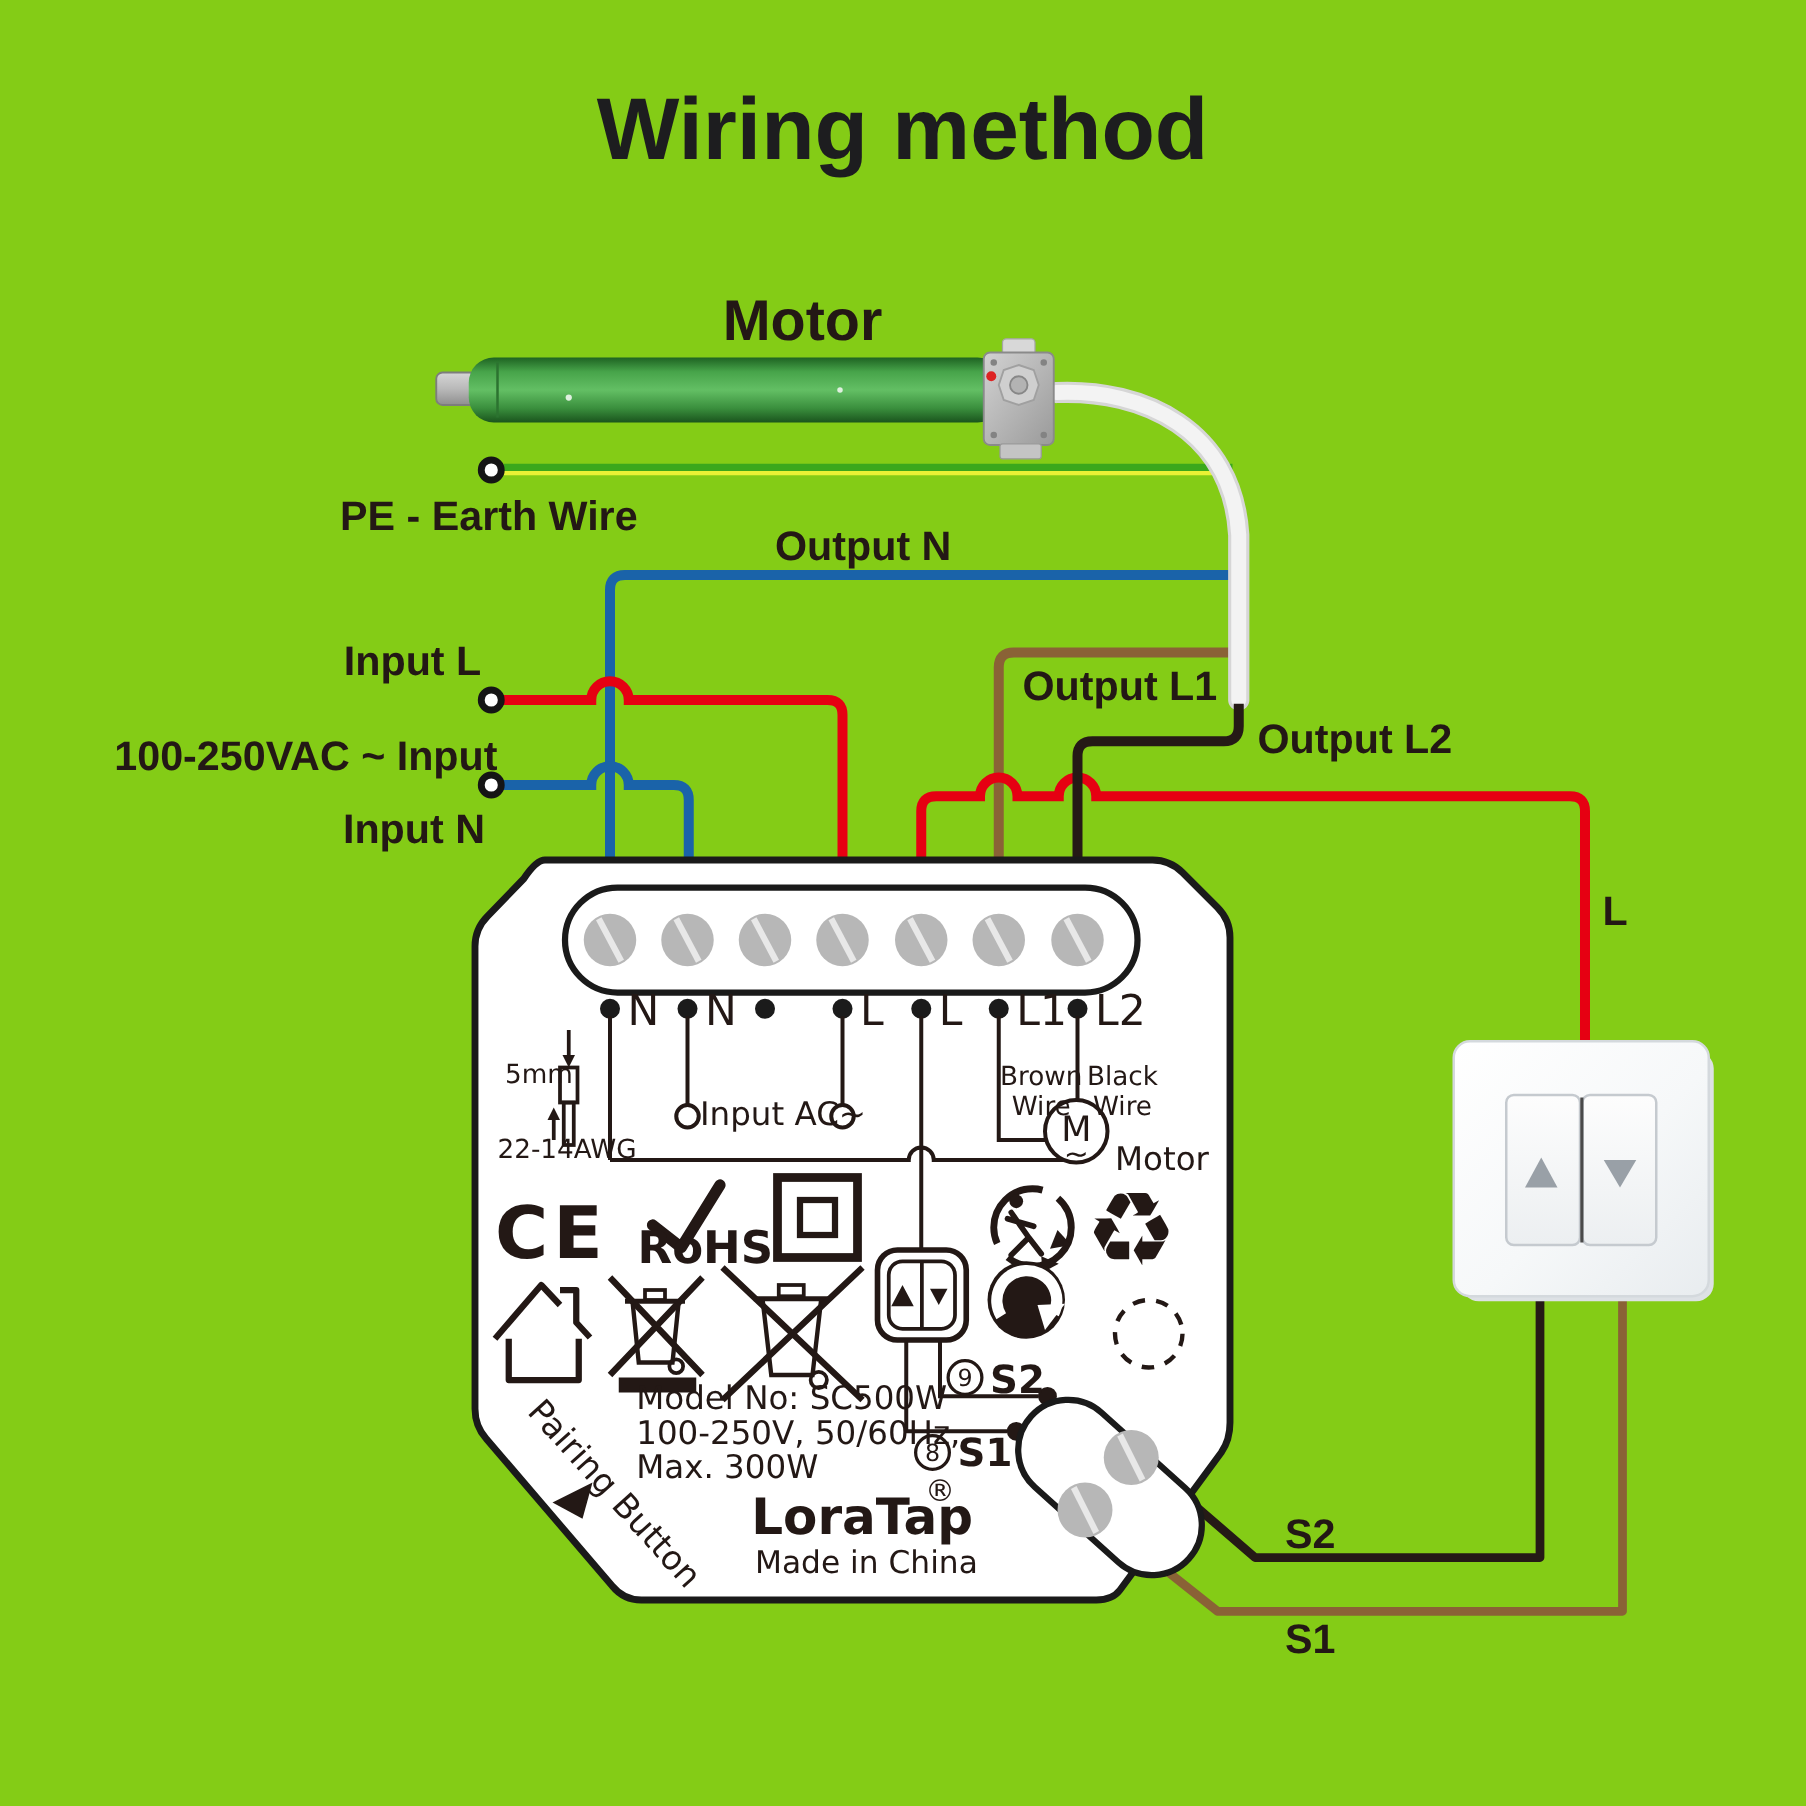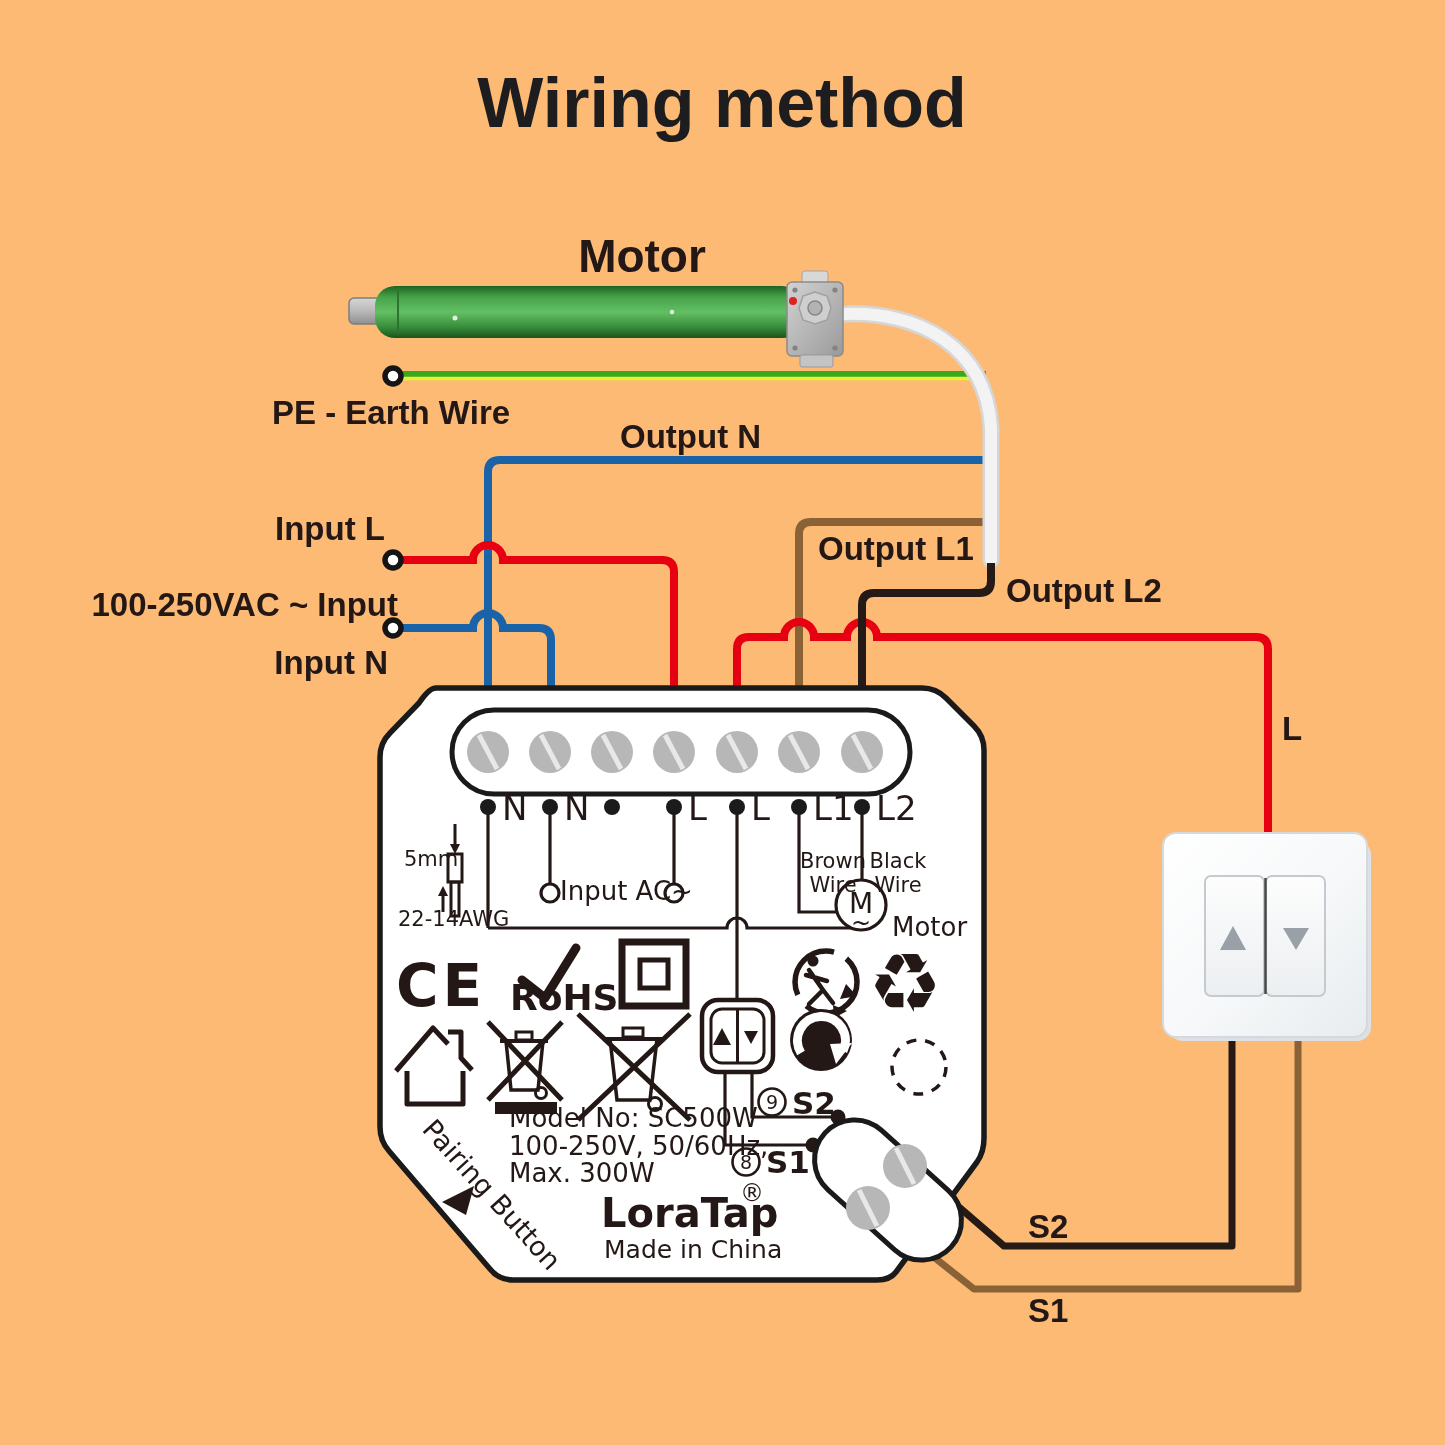--- a/index.html
+++ b/index.html
@@ -1,16 +1,16 @@
 <!DOCTYPE html>
 <html><head>
 <meta charset="utf-8">
 <style>
   html,body{margin:0;padding:0;background:#ffffff;}
-  .stage{position:relative;width:1445px;height:1445px;background:#fdba74;overflow:hidden;}
+  .stage{position:relative;width:1445px;height:1445px;background:#84cc16;overflow:hidden;}
   svg{display:block;}
   text{font-family:"Liberation Sans","DejaVu Sans",sans-serif;fill:#231815;}
   .big-title{font-size:70px;font-weight:bold;fill:#1d1d1f;}
   .lbl{font-size:33px;font-weight:bold;}
   .motor-title{font-size:46px;font-weight:bold;}
   .term{font-size:34px;font-family:"DejaVu Sans",sans-serif;}
   .tech{font-family:"DejaVu Sans",sans-serif;font-size:26px;}
   .tech-sm{font-family:"DejaVu Sans",sans-serif;font-size:21px;}
   .rohs{font-size:36px;font-weight:bold;font-family:"DejaVu Sans",sans-serif;}
   .ce{font-size:58px;font-weight:bold;font-family:"DejaVu Sans",sans-serif;letter-spacing:4px;}

